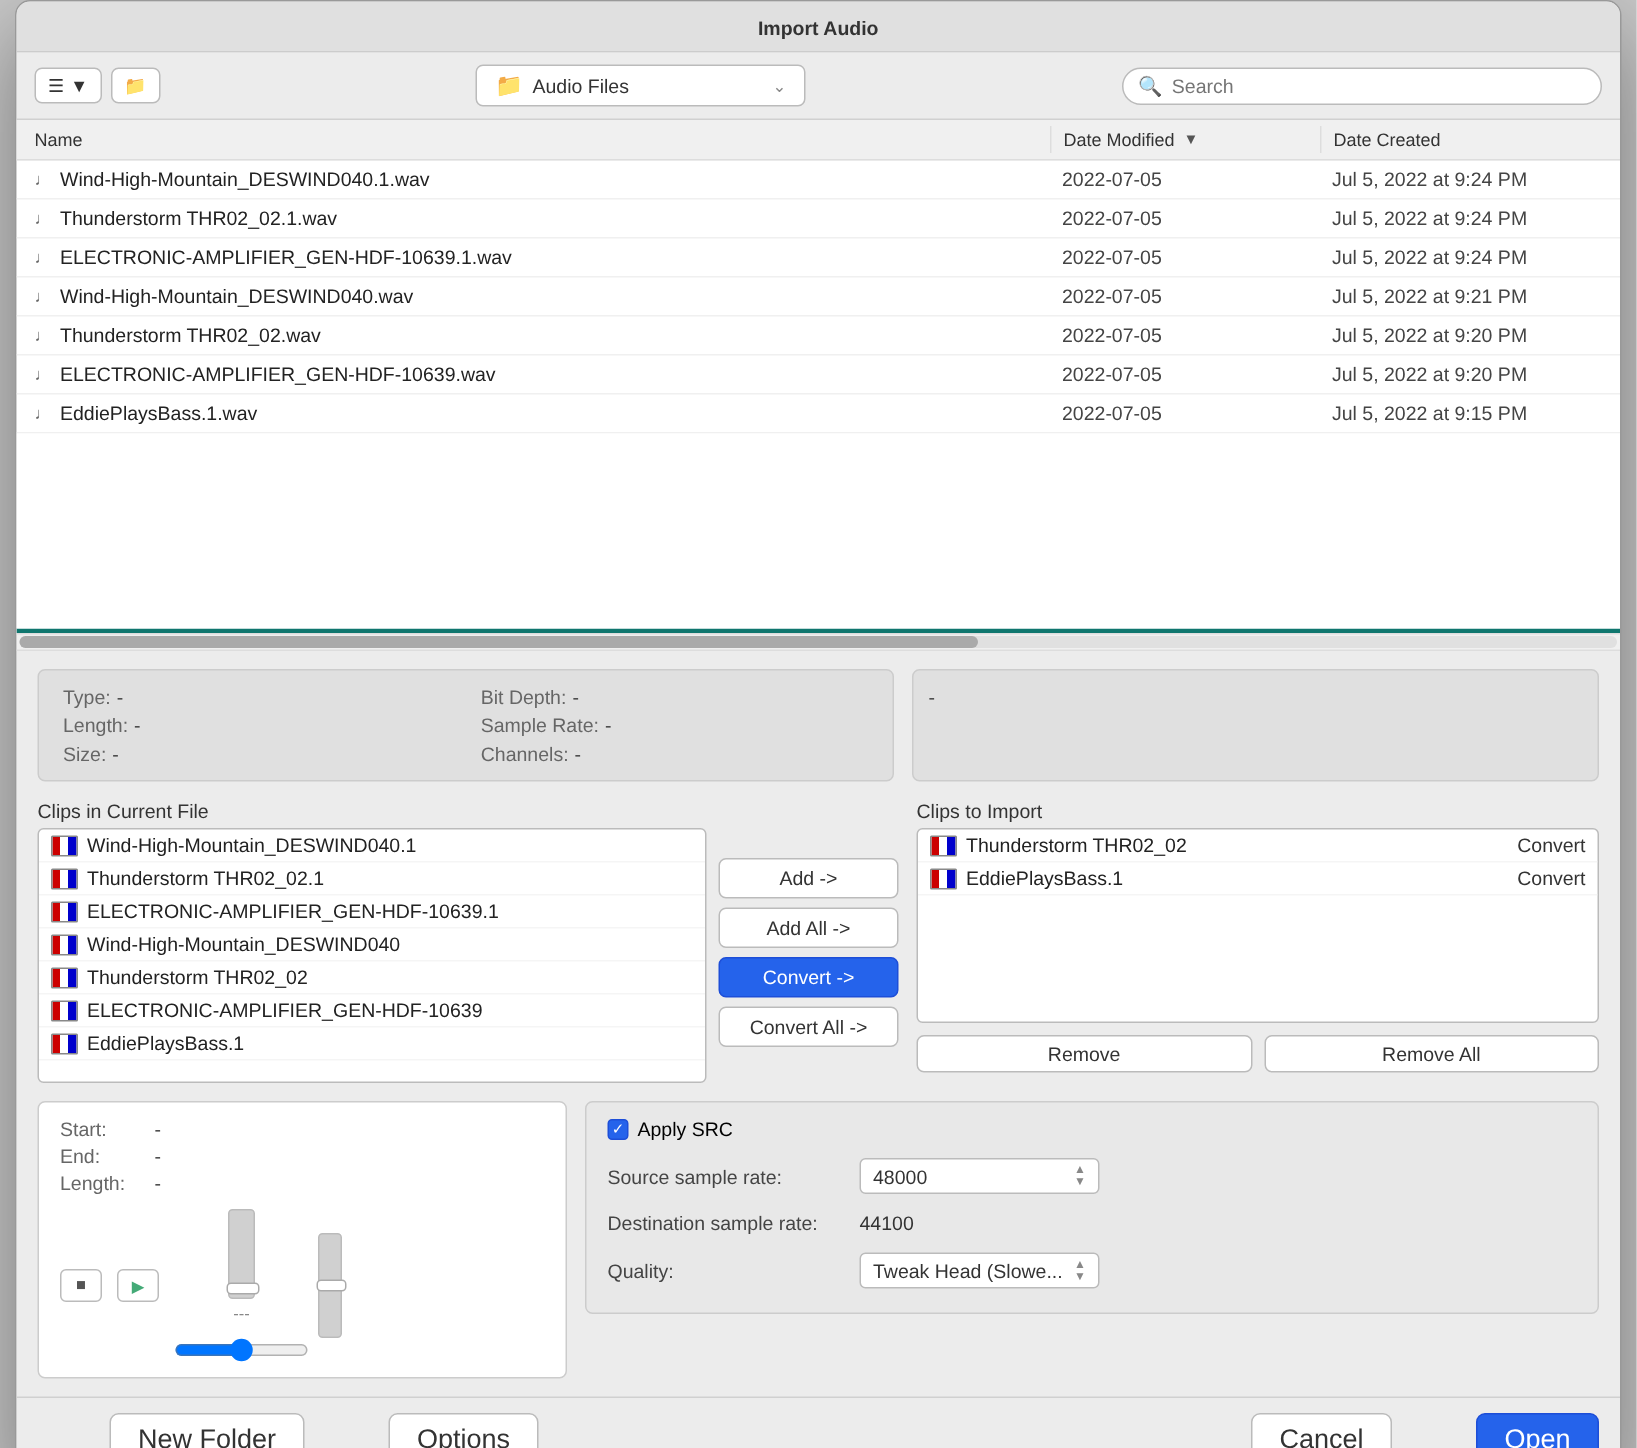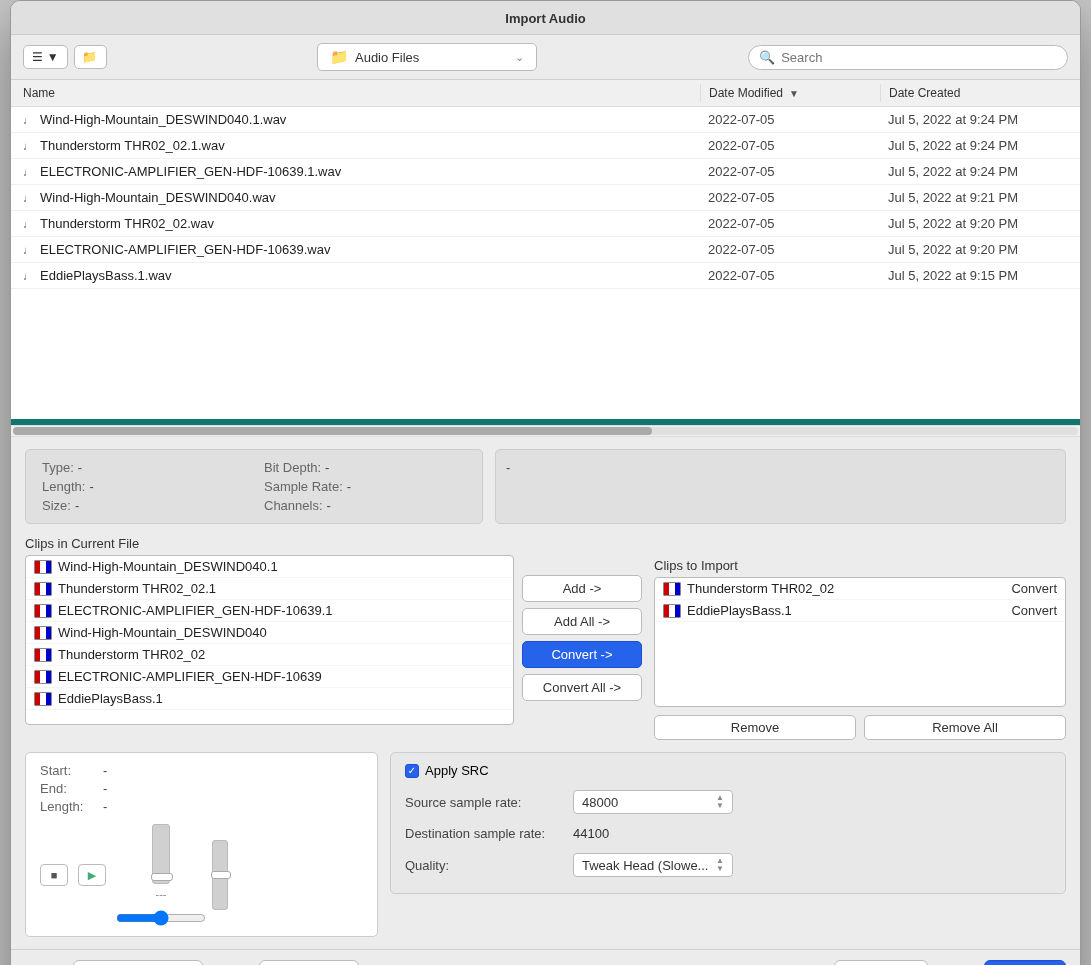--- a/index.html
+++ b/index.html
@@ -92,21 +92,21 @@
       outline: none;
       font-size: 13px;
       color: #333;
       width: 100%;
       background: transparent;
     }
 
     
     .file-list-area {
       background: white;
-      border-bottom: 6px solid #0f766e;
+      border-bottom: 3px solid #0f766e;
     }
     .file-list-header {
       display: flex;
       background: #f0f0f0;
       border-bottom: 1px solid #ddd;
       padding: 4px 0;
     }
     .col-name {
       flex: 1;
       padding: 2px 12px;
@@ -200,21 +200,21 @@
     .info-row {
       display: flex;
       gap: 12px;
       margin-bottom: 12px;
     }
     .info-panel {
       background: #e0e0e0;
       border: 1px solid #ccc;
       border-radius: 5px;
       padding: 10px 16px;
-      width: 458px;
+      width: 571px;
       display: grid;
       grid-template-columns: 1fr 1fr;
       gap: 4px 20px;
     }
     .info-item {
       display: flex;
       gap: 4px;
       font-size: 13px;
       color: #444;
     }
@@ -291,22 +291,21 @@
       text-align: center;
       min-width: 120px;
     }
     .action-btn.primary {
       background: #2563eb;
       color: white;
       border-color: #1d4ed8;
     }
 
     .clips-right {
-      width: 412px;
-      margin-top: 22px;
+      width: 455px;
     }
     .clips-import-list {
       background: white;
       border: 1px solid #bbb;
       border-radius: 4px;
       height: 130px;
       overflow-y: auto;
       margin-bottom: 8px;
     }
     .clip-import-item {

